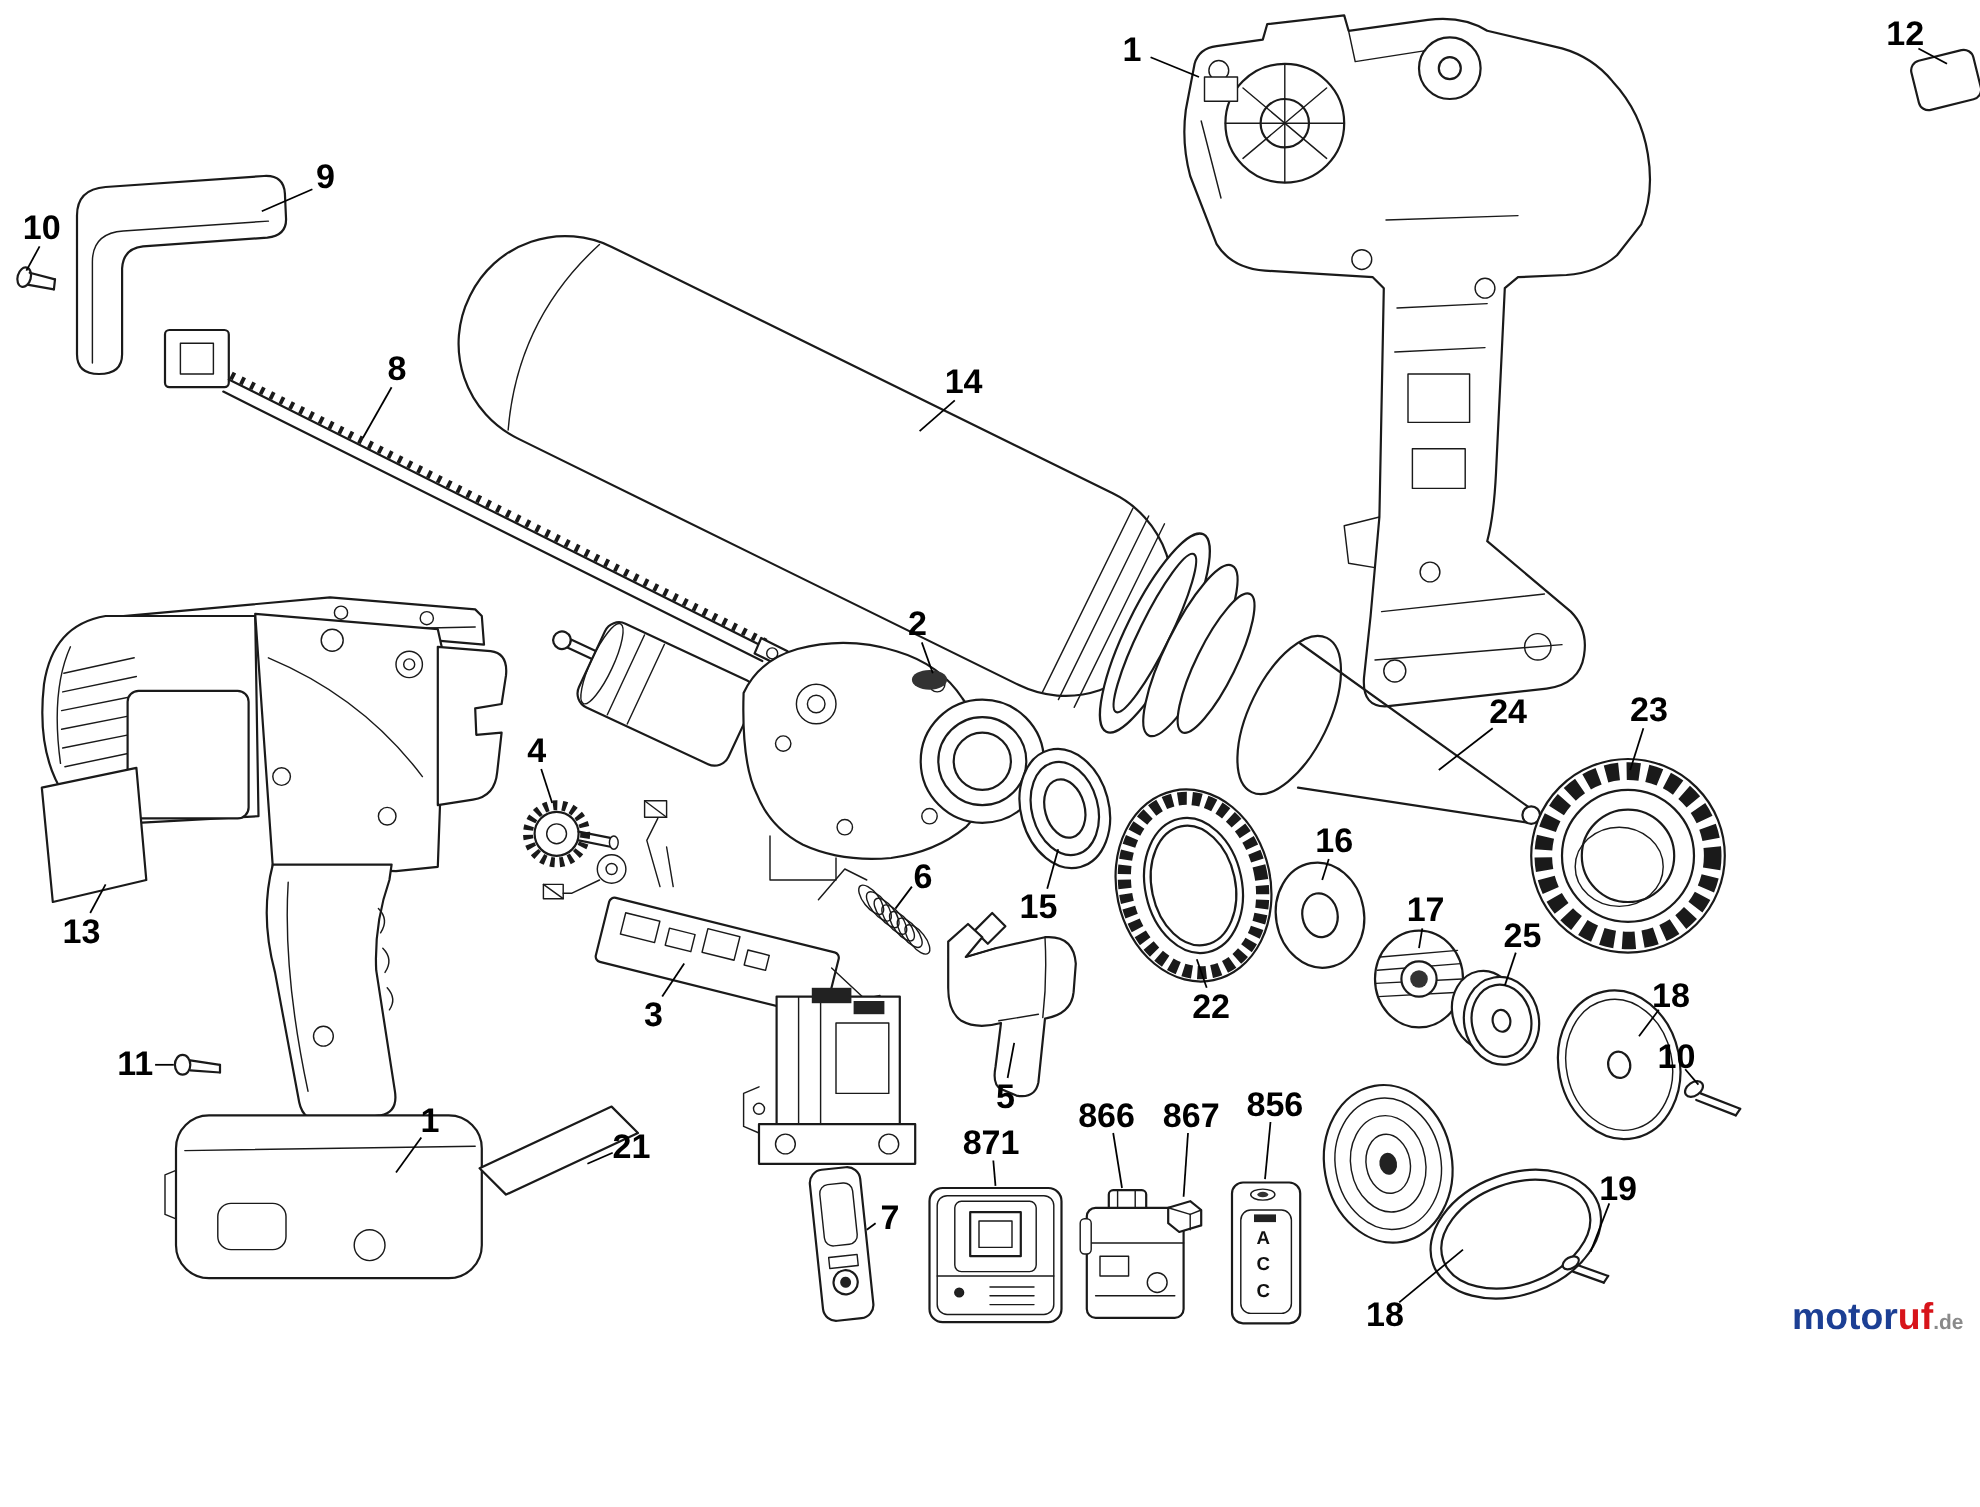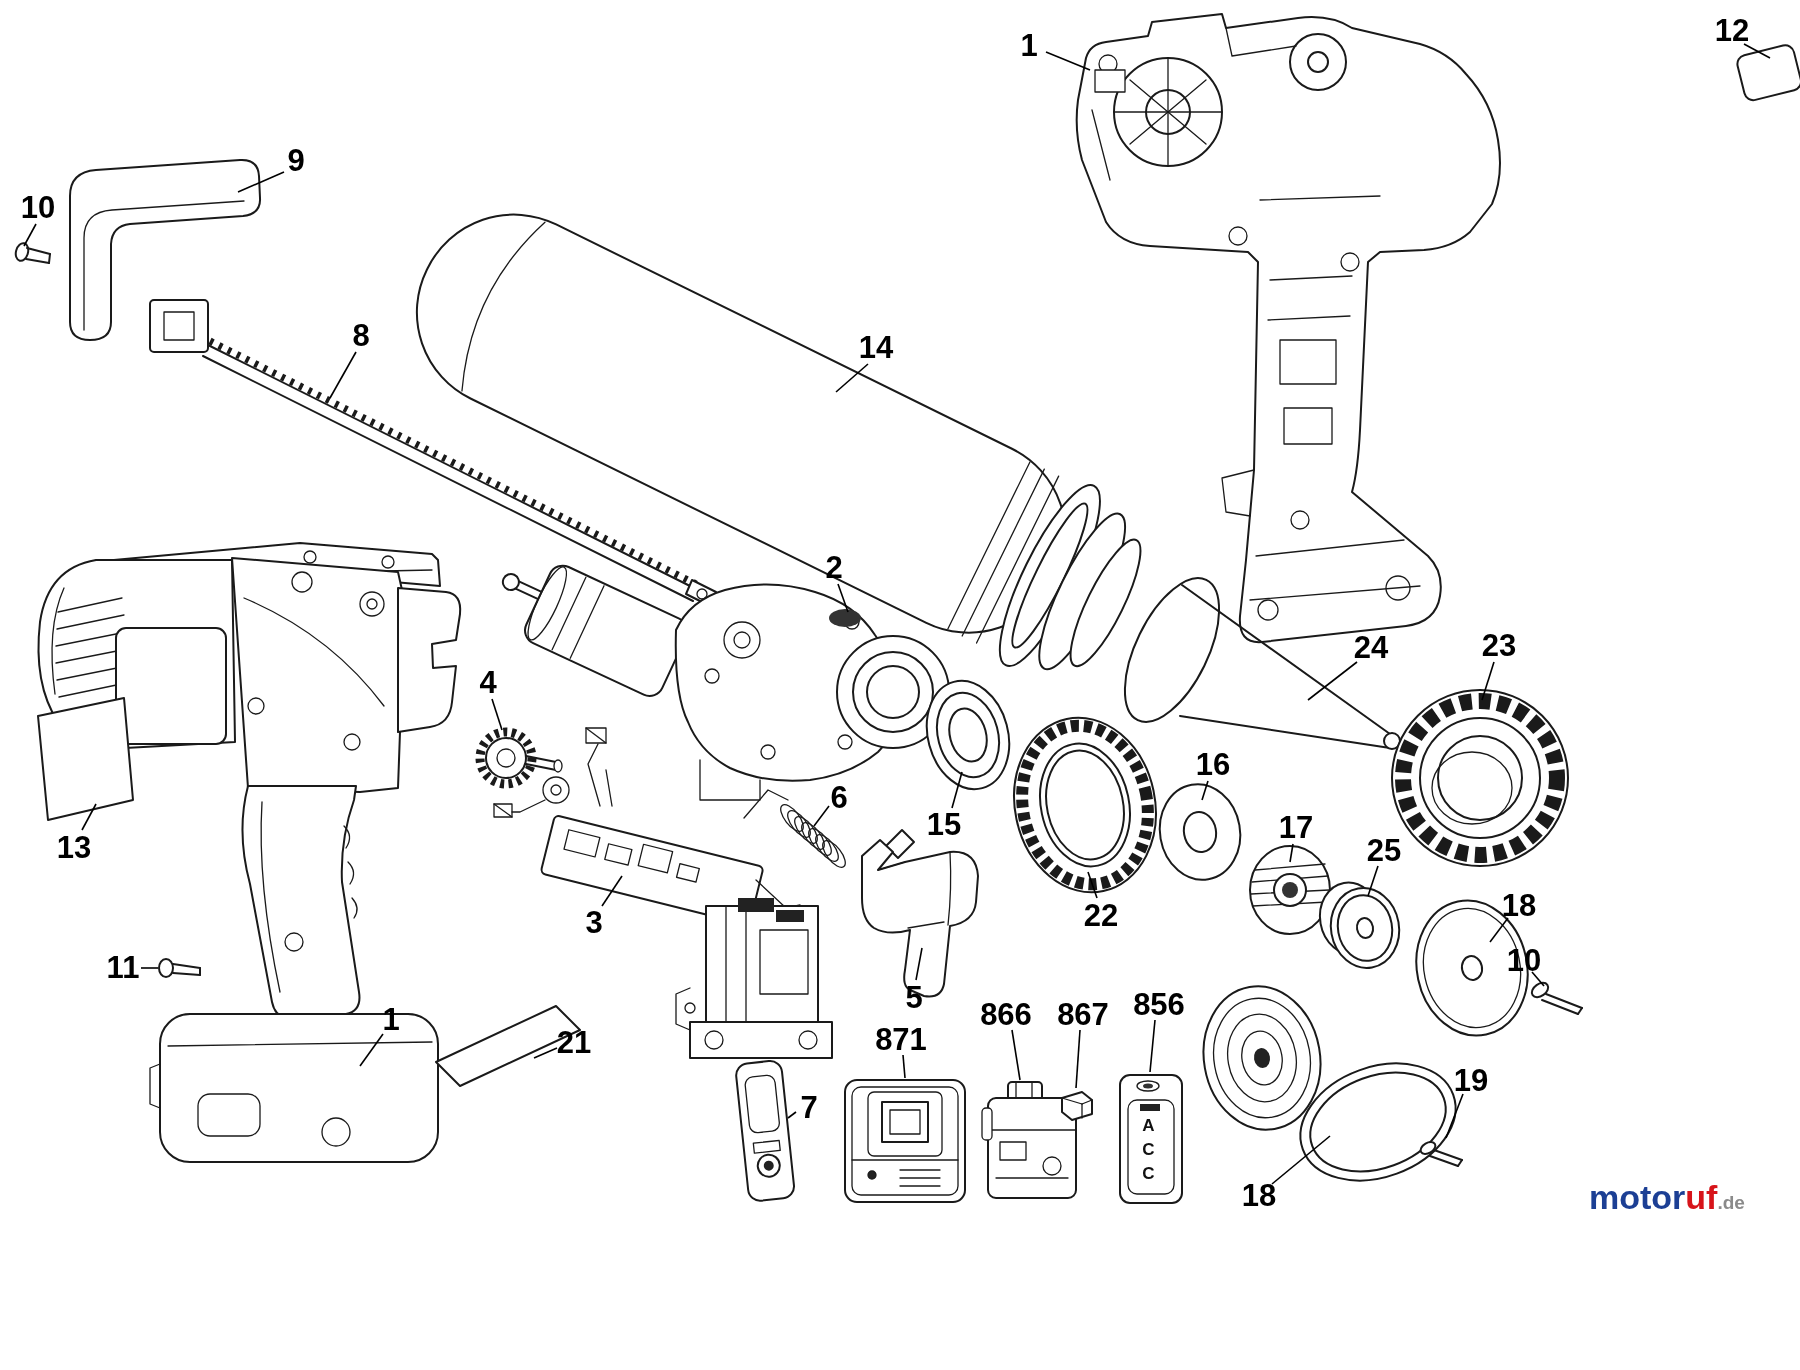--- a/index.html
+++ b/index.html
@@ -10,21 +10,21 @@
               fill:#000;text-anchor:middle;dominant-baseline:central;}
   .leader{stroke:#000;stroke-width:1.6;}
   .thin{stroke-width:1.3;}
   .teeth{stroke-width:7;stroke-dasharray:3.5 6.5;stroke-linecap:butt;}
   .knurl{stroke-dasharray:12 7;stroke-linecap:butt;}
   .knurl2{stroke-dasharray:8 5;stroke-linecap:butt;}
   .gearteeth{stroke-width:9;stroke-dasharray:4 4.5;stroke-linecap:butt;}
   .acc-text{position:absolute;left:1138px;top:1106px;width:28px;height:92px;
             writing-mode:vertical-lr;text-orientation:upright;text-align:center;
             font-weight:bold;font-size:17px;letter-spacing:5px;color:#111;}
-  .logo{position:absolute;left:1589px;top:1178px;white-space:nowrap;
+  .logo{position:absolute;left:1629px;top:1178px;white-space:nowrap;
         font-family:"Liberation Sans",sans-serif;font-weight:bold;}
   .logo-a{font-size:34px;color:var(--brand-primary,#1c3f94);}
   .logo-b{font-size:34px;color:var(--brand-secondary,#d7141a);}
   .logo-c{font-size:19px;color:var(--brand-suffix,#8a8a8a);}
 </style>
 </head>
 <body>
 
 <div class="stage">
 

